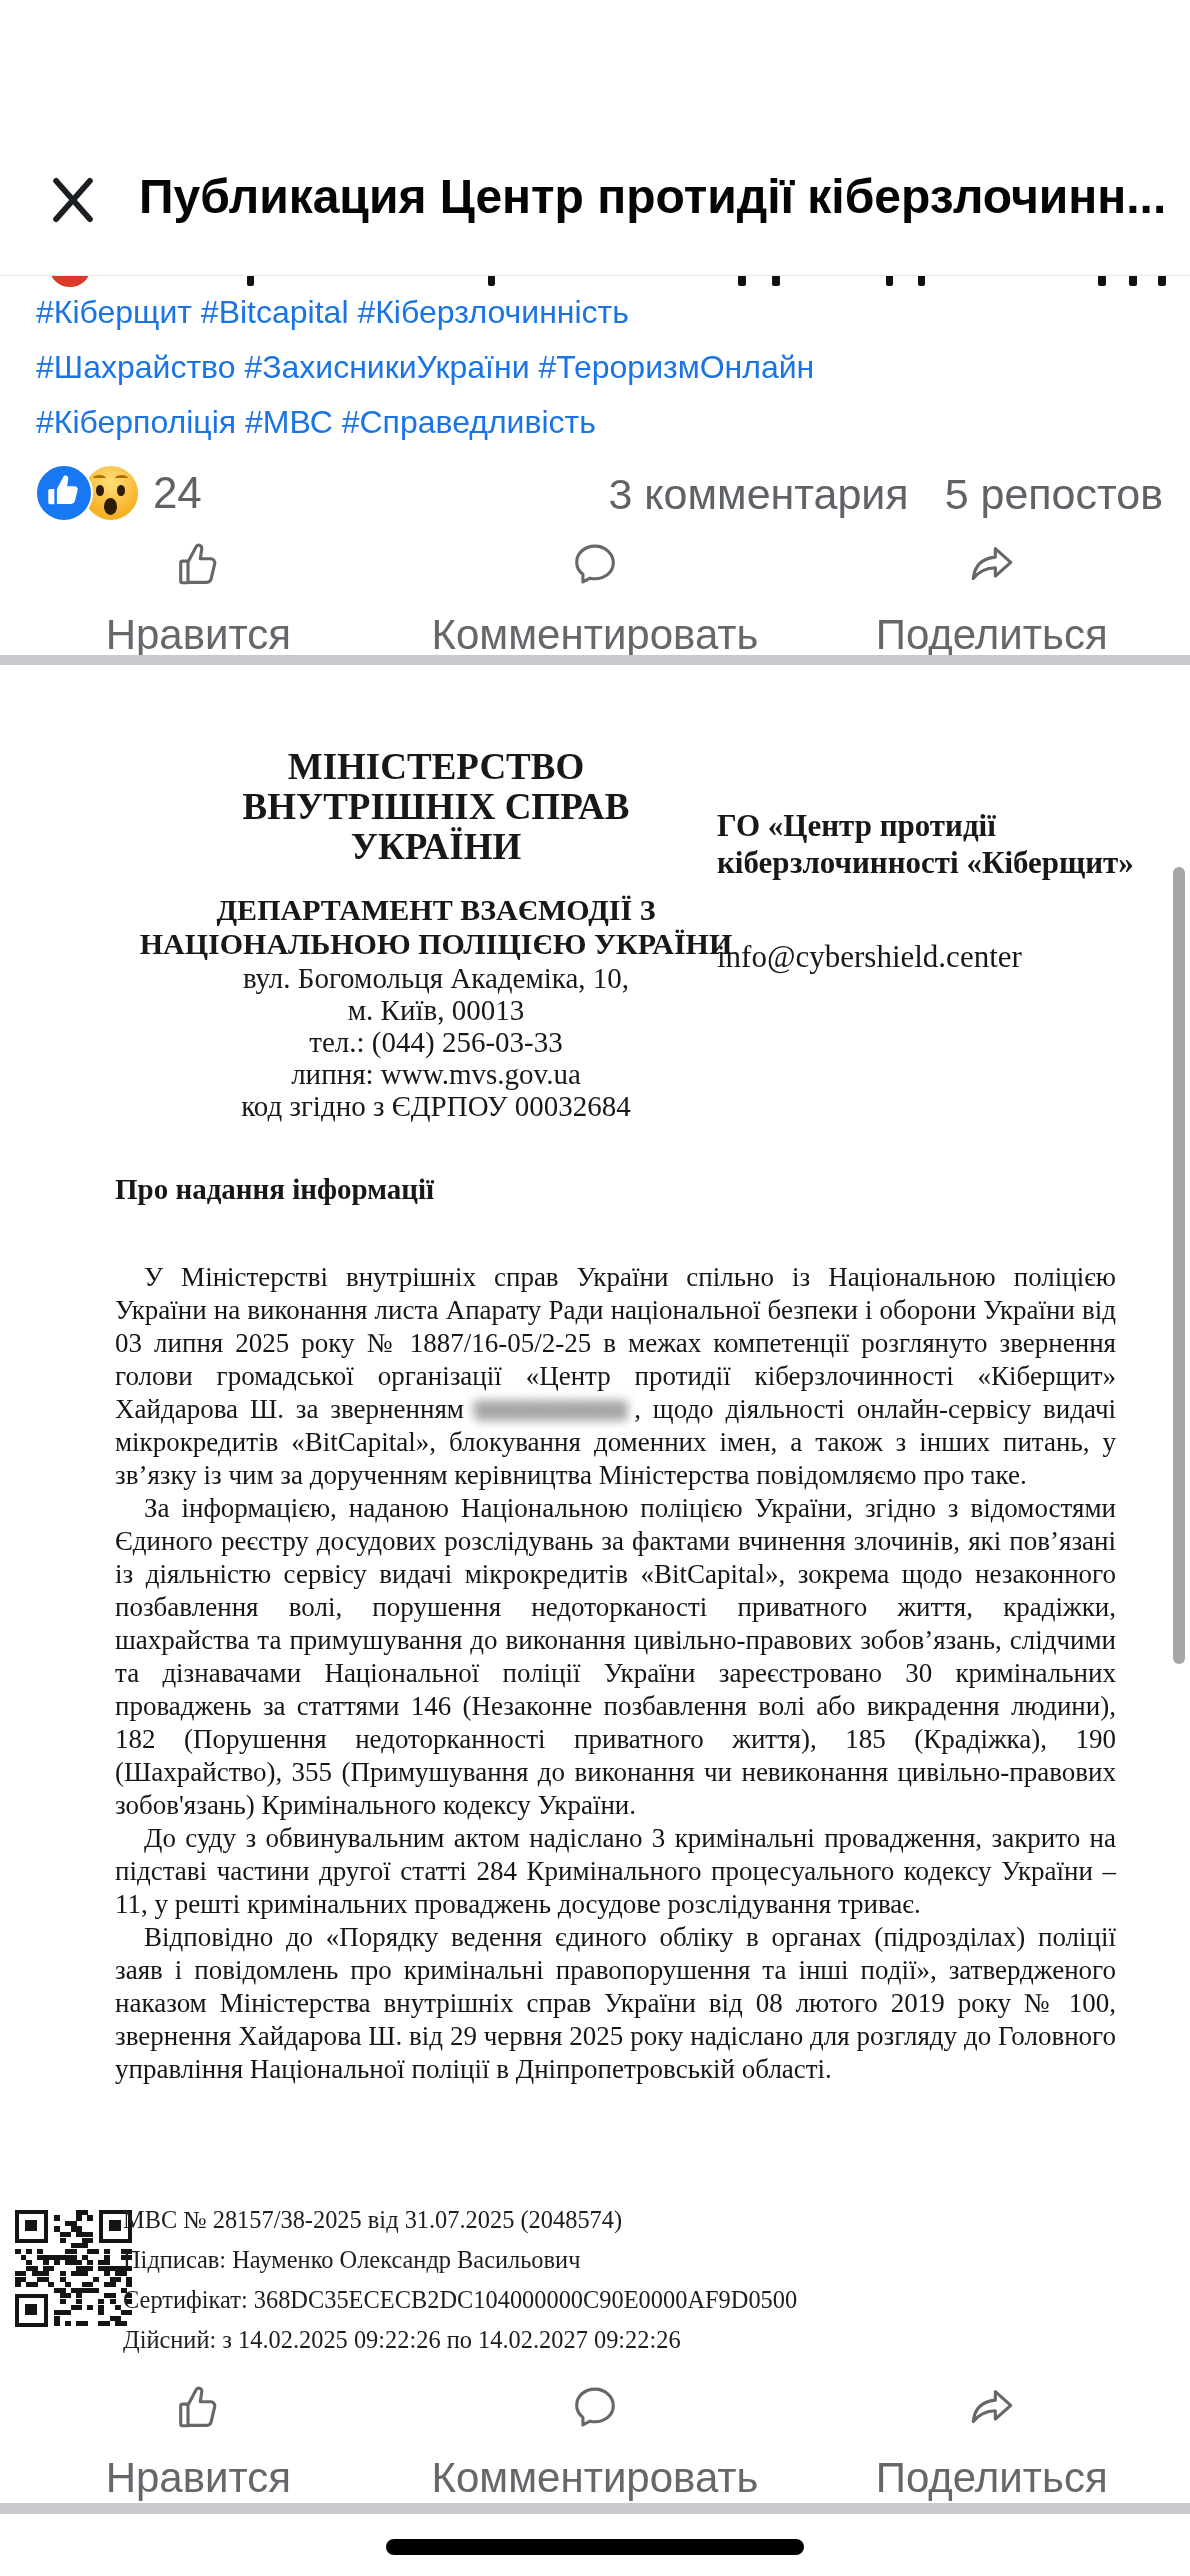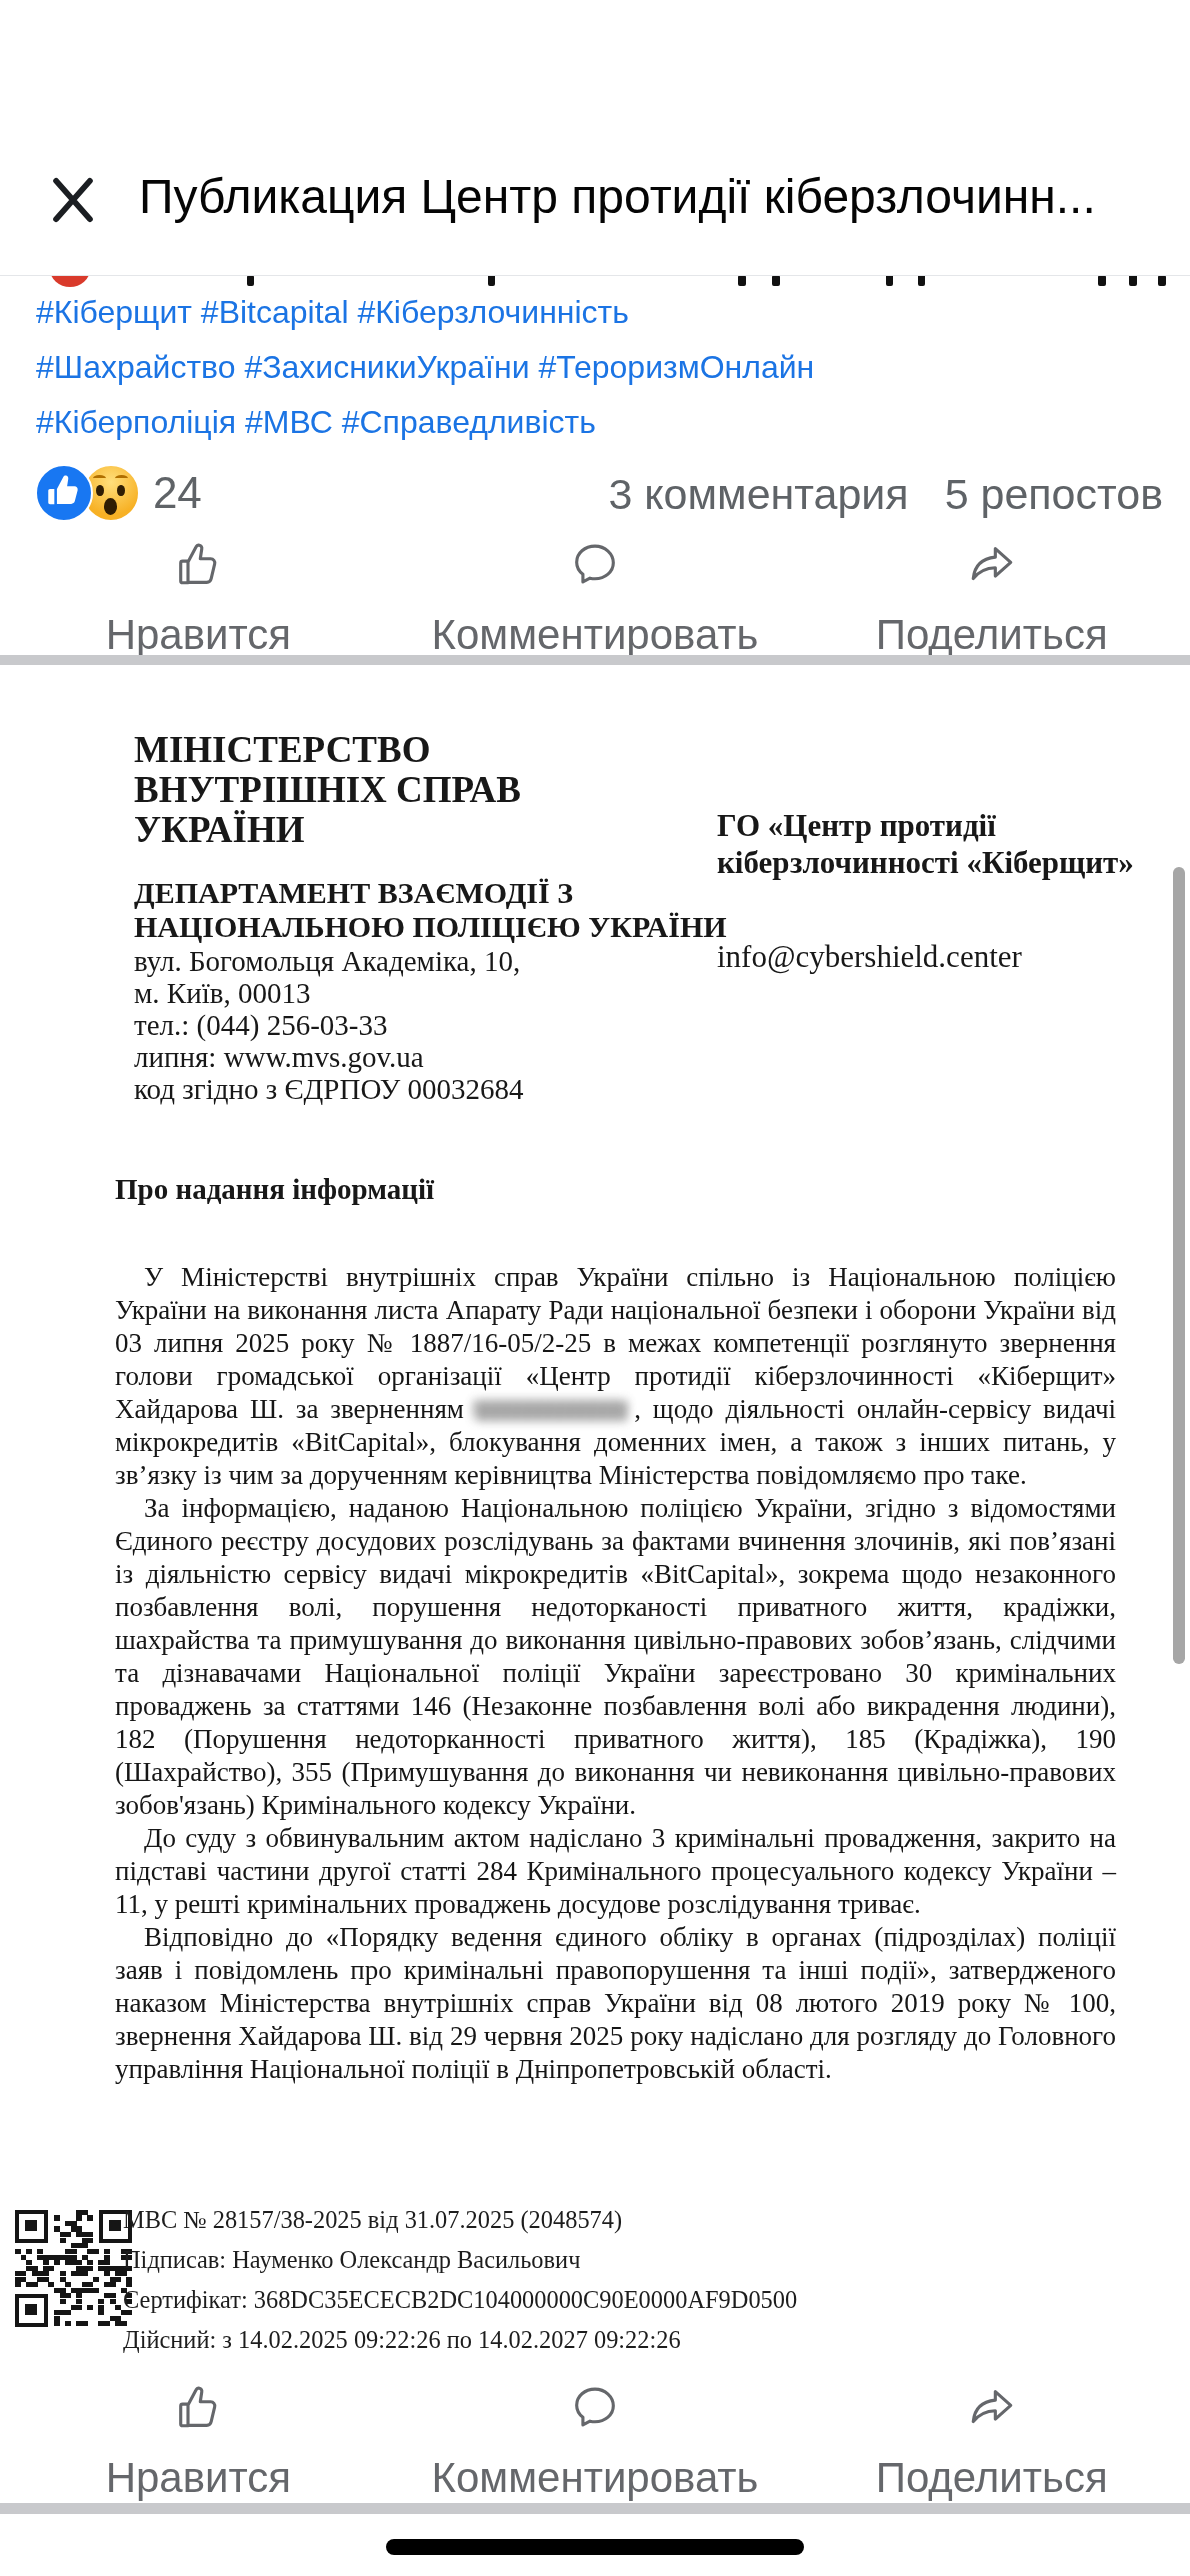--- a/index.html
+++ b/index.html
@@ -16,21 +16,21 @@
   .sig { left:912px; top:44px; width:81px; height:40px; display:flex; align-items:flex-end; gap:6.7px; }
   .sig i { display:block; width:11.5px; background:#000; border-radius:2.9px; }
   .wifi { left:1004px; top:38px; }
   .batt { left:1075px; top:44px; width:69px; height:35px; border:3.8px solid #ababab; border-radius:10.5px; }
   .batt i { position:absolute; left:3.8px; top:3.8px; width:19px; height:20px; background:#000; border-radius:4.8px; }
   .batt-nub { left:1148px; top:54px; width:6.7px; height:16.3px; background:#ababab; border-radius:0 5.8px 5.8px 0; }
 
   
   .navbar { left:0; top:0; width:1190px; height:275px; background:#fff; z-index:5; }
   .close-x { left:46px; top:173px; width:54px; height:54px; z-index:6; }
-  .nav-title { left:139px; top:169px; width:1035px; font-size:48px; font-weight:400; color:#050505;
+  .nav-title { left:139px; top:169px; width:1035px; font-size:48px; font-weight:700; color:#050505;
                white-space:nowrap; overflow:hidden; z-index:6; }
   .hairline { left:0; top:274px; width:1190px; height:1.9px; background:#e4e6e9; z-index:4; }
 
   
   .clipped-row { left:0; top:268px; width:1190px; height:20px; overflow:hidden; z-index:3; }
   .clipped-red { position:absolute; left:50px; top:-17px; width:40px; height:36px;
                  background:#d93a2b; border-radius:50%; }
   .clipped-row b { position:absolute; bottom:1.9px; background:#111; border-radius:1.9px; }
 
   
@@ -60,21 +60,21 @@
   .bar-top { top:539px; }
   .bar-bottom { top:2382px; }
 
   .divider { left:0; width:1190px; height:10.5px; background:#c8c9cc; }
   .div-top { top:655px; }
   .div-bottom { top:2503px; }
 
   
   .doc { left:0; top:665px; width:1190px; height:1838px; background:#fff;
          font-family:"Liberation Serif", serif; color:#181818; }
-  .doc .center-col { position:absolute; left:134px; top:65px; width:604px; }
+  .doc .center-col { position:absolute; left:134px; top:82px; width:604px; text-align:center; }
   .m-title { font-size:37px; font-weight:700; line-height:40px; }
   .m-dept  { font-size:30px; font-weight:700; line-height:34px; margin-top:26px; }
   .m-addr  { font-size:29px; line-height:32px; margin-top:1px; }
   .doc .right-col { position:absolute; left:717px; top:142px; width:450px; text-align:left; }
   .r-org { font-size:31px; font-weight:700; line-height:37px; }
   .r-mail { font-size:31px; margin-top:58px; }
   .subject { position:absolute; left:115px; top:508px; font-size:29px; font-weight:700; }
   .body-text { position:absolute; left:115px; top:596px; width:1001px;
                font-size:27px; line-height:33px; text-align:justify; color:#161616; }
   .body-text p { text-indent:29px; margin:0; }

